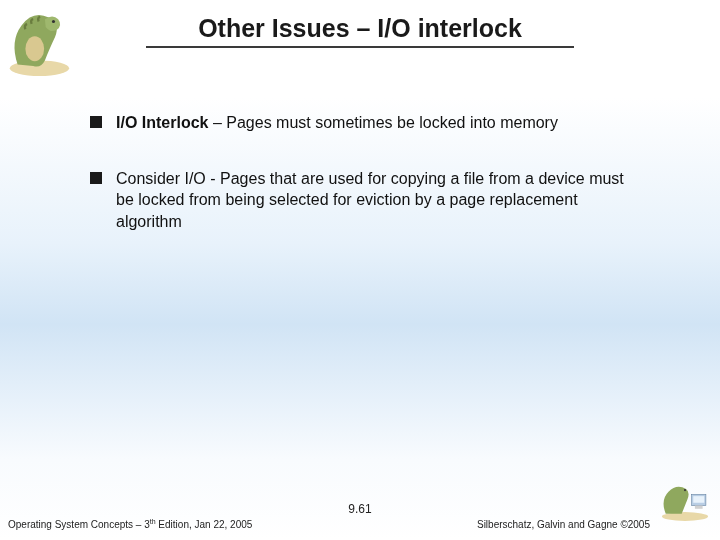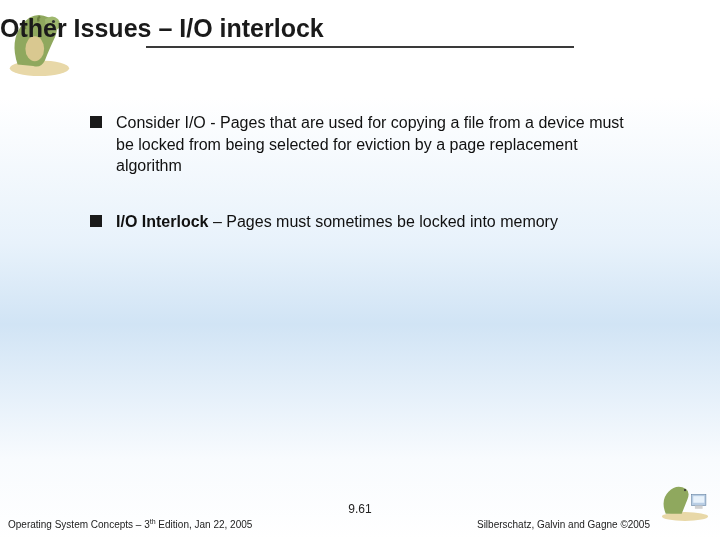--- a/index.html
+++ b/index.html
@@ -8,21 +8,21 @@
     font-family: Arial, Helvetica, sans-serif;
     background: linear-gradient(to bottom, #ffffff 0%, #ffffff 18%, #e8f2fb 45%, #d1e4f5 60%, #f8fbfe 85%, #ffffff 100%);
     position: relative;
   }
   .slide { width: 720px; height: 540px; position: relative; }
   .title {
     position: absolute;
     top: 14px;
     left: 0;
     width: 100%;
-    text-align: left;
+    text-align: center;
     font-size: 25px;
     font-weight: bold;
     color: #1a1a1a;
     font-family: Arial, Helvetica, sans-serif;
   }
   .title-underline {
     position: absolute;
     top: 46px;
     left: 146px;
     width: 428px;
@@ -99,28 +99,28 @@
   </svg>
 
   <h1 class="title">Other Issues – I/O interlock</h1>
   <div class="title-underline"></div>
 
   <div class="content">
 
     <div class="bullet-row">
       <div class="bullet-box"></div>
       <div class="bullet-text">
-        <span class="bold"></span><span>Consider I/O - Pages that are used for copying a file from a device must be locked from being selected for eviction by a page replacement algorithm</span>
+        <span class="bold">I/O Interlock</span><span> – Pages must sometimes be locked into memory</span>
       </div>
     </div>
 
     <div class="bullet-row">
       <div class="bullet-box"></div>
       <div class="bullet-text">
-        <span class="bold">I/O Interlock</span><span> – Pages must sometimes be locked into memory</span>
+        <span class="bold"></span><span>Consider I/O - Pages that are used for copying a file from a device must be locked from being selected for eviction by a page replacement algorithm</span>
       </div>
     </div>
 
   </div>
 
   <svg class="logo-br" viewBox="0 0 100 80">
     <ellipse cx="50" cy="70" rx="42" ry="8" fill="#e8d8a8"></ellipse>
     <path d="M15 65 Q5 40 20 25 Q35 10 52 20 Q60 26 54 40 Q48 55 44 65 Z" fill="#8fa85e"></path>
     <circle cx="50" cy="22" r="2" fill="#333"></circle>
     <rect x="62" y="30" width="26" height="20" fill="#b8cde4" stroke="#5a7a9a" stroke-width="1"></rect>

